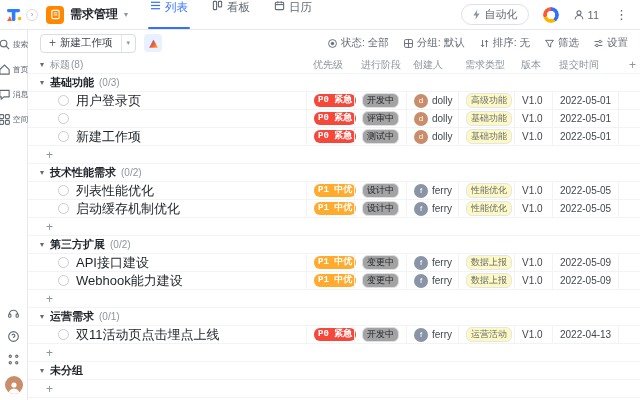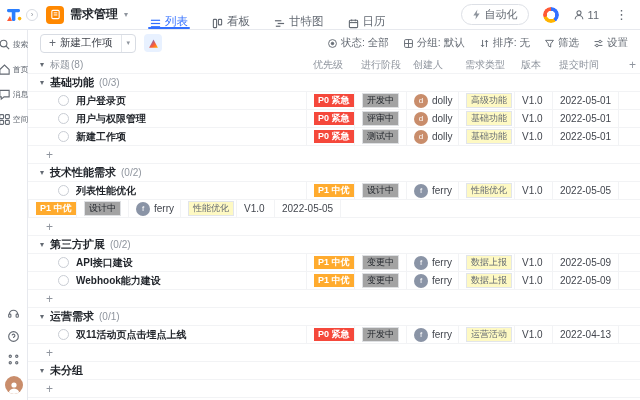--- a/index.html
+++ b/index.html
@@ -10,21 +10,21 @@
   
   .topbar { height:30px; flex:0 0 30px; display:flex; align-items:center;
             border-bottom:1px solid #e7e9ee; padding:0 10px 0 4px; background:#fff; position:relative; z-index:5;}
   .logo { width:20px; height:20px; border-radius:5px; display:flex; align-items:center; justify-content:center; }
   .expander { width:12px; height:12px; border:1px solid #d8dce3; border-radius:50%; color:#8f959e;
               font-size:8px; line-height:10px; text-align:center; margin:0 8px 0 2px; background:#fff; cursor:pointer;}
   .appbadge { width:18px; height:18px; border-radius:4px; background:#ff8800; display:flex; align-items:center; justify-content:center; margin-right:6px;}
   .apptitle { font-size:12px; font-weight:bold; color:#1f2329; margin-right:2px; }
   .caret { color:#8f959e; font-size:8px; margin:0 4px; }
   .tabs { display:flex; align-items:center; margin-left:16px; height:30px; }
-  .tab { display:flex; align-items:flex-end; gap:4px; font-size:11.5px; color:#646a73;
+  .tab { display:flex; align-items:flex-start; gap:4px; font-size:11.5px; color:#646a73;
          padding:0 2px; margin-right:20px; height:29px; position:relative; cursor:pointer; }
   .tab.active { color:#3370ff; }
   .tab.active:after { content:""; position:absolute; left:0; right:0; bottom:0; height:2px; background:#3370ff; border-radius:1px;}
   .tb-right { margin-left:auto; display:flex; align-items:center; gap:14px; }
   .pillbtn { display:flex; align-items:center; gap:4px; border:1px solid #dde0e6; border-radius:11px;
              padding:2px 10px; font-size:11px; color:#646a73; background:#fff; cursor:pointer;}
   .aibot { width:16px; height:16px; border-radius:50%;
            background:conic-gradient(#3370ff 0 40%, #ffb400 40% 70%, #ff5a36 70% 100%);
            -webkit-mask:radial-gradient(circle at 50% 50%, transparent 0 4px, #000 4.5px); 
            mask:radial-gradient(circle at 50% 50%, transparent 0 4px, #000 4.5px); cursor:pointer;}
@@ -55,30 +55,30 @@
            align-items:center; justify-content:center; cursor:pointer;}
   .tools { margin-left:auto; display:flex; align-items:center; gap:14px; }
   .toolitem { display:flex; align-items:center; gap:3px; font-size:10.5px; color:#646a73; cursor:pointer; white-space:nowrap;}
 
   
   .table { flex:1; overflow:hidden; display:flex; flex-direction:column; }
   .trow { display:flex; align-items:center; height:18px; flex:0 0 18px; border-bottom:1px solid #f2f3f5; }
   .c-title { flex:1; min-width:0; display:flex; align-items:center; padding-left:12px; height:100%; }
   .c-fixed { height:100%; display:flex; align-items:center; justify-content:flex-start; padding-left:7px;
              border-left:1px solid #f2f3f5; }
-  .c-priority { width:48px; } .c-status { width:52px; } .c-creator { width:52px; }
+  .c-priority { width:48px;font-family:Liberation Mono, monospace; } .c-status { width:52px; } .c-creator { width:52px; }
   .c-type { width:56px; } .c-version { width:38px; } .c-date { width:66px; } .c-plus { width:22px; justify-content:center;}
   .thead { color:#8f959e; font-size:10px; }
   .thead .c-fixed { border-left:none; }
   .caret2 { font-size:8px; color:#646a73; margin-right:6px; cursor:pointer;}
   .gtitle { font-size:11px; font-weight:bold; color:#1f2329; margin-right:5px;}
   .gcount { font-size:10px; color:#8f959e; }
   .chk { width:11px; height:11px; border:1px solid #c9cdd4; border-radius:50%; margin:0 7px 0 18px; flex:0 0 11px; cursor:pointer; background:#fff;}
-  .ttext { font-size:10px; color:#1f2329; white-space:nowrap; overflow:hidden; text-overflow:ellipsis;font-weight:bold; }
-  .chip { font-size:9px; line-height:1; padding:2px 4px; border-radius:0; white-space:nowrap; }
+  .ttext { font-size:13px; color:#1f2329; white-space:nowrap; overflow:hidden; text-overflow:ellipsis; }
+  .chip { font-size:9px; line-height:1; padding:2px 4px; border-radius:6px; white-space:nowrap; }
   .chip.pr { color:#fff; font-weight:bold; }
   .chip.st { border:1px solid #dee0e3; color:#1f2329; background:#a3a3a3; }
   .chip.ty { border:1px solid #e2e5ea; color:#646a73; background:#fef9c3; }
   .avatar { width:14px; height:14px; border-radius:50%; color:#fff; font-size:8px; display:flex;
             align-items:center; justify-content:center; margin-right:4px; flex:0 0 14px;}
   .cname { font-size:10px; color:#42464e; }
   .vtext,.dtext { font-size:10px; color:#42464e; white-space:nowrap;}
   .addrow { color:#8f959e; font-size:12px; padding-left:18px; cursor:pointer;}
   .plus-h { color:#8f959e; font-size:12px; cursor:pointer; }
   svg { display:block; }
@@ -122,30 +122,20 @@
           <span>
             <svg width="11" height="11" viewBox="0 0 12 12" stroke="currentColor" fill="none" stroke-width="1.2">
               <rect x="1.5" y="1.5" width="3.5" height="9" rx="0.8"></rect>
               <rect x="7" y="1.5" width="3.5" height="6" rx="0.8"></rect>
             </svg>
           </span>
           <span>看板</span>
         </div>
         <div class="tab">
           <span>
-            <svg width="11" height="11" viewBox="0 0 12 12" stroke="currentColor" fill="none" stroke-width="1.3">
-              <line x1="1" y1="3" x2="8" y2="3"></line>
-              <line x1="4" y1="6" x2="11" y2="6"></line>
-              <line x1="2" y1="9" x2="7" y2="9"></line>
-            </svg>
-          </span>
-          <span>甘特图</span>
-        </div>
-        <div class="tab">
-          <span>
             <svg width="11" height="11" viewBox="0 0 12 12" stroke="currentColor" fill="none" stroke-width="1.2">
               <rect x="1.5" y="2.5" width="9" height="8" rx="1"></rect>
               <line x1="1.5" y1="5" x2="10.5" y2="5"></line>
               <line x1="4" y1="1.5" x2="4" y2="3.5"></line>
               <line x1="8" y1="1.5" x2="8" y2="3.5"></line>
             </svg>
           </span>
           <span>日历</span>
         </div>
       </div>
@@ -361,21 +351,20 @@
                 <span class="vtext">V1.0</span>
               </div>
               <div class="c-fixed c-date">
                 <span class="dtext">2022-05-01</span>
               </div>
               <div class="c-fixed c-plus"></div>
             </div>
             <div class="trow">
               <div class="c-title">
                 <span class="chk"></span>
-                <span class="ttext">用户与权限管理</span>
               </div>
               <div class="c-fixed c-priority">
                 <span class="chip pr" style="background: rgb(245, 72, 59);">P0 紧急</span>
               </div>
               <div class="c-fixed c-status">
                 <span class="chip st">评审中</span>
               </div>
               <div class="c-fixed c-creator">
                 <span class="avatar" style="background: rgb(201, 141, 107);">d</span>
                 <span class="cname">dolly</span>
@@ -447,20 +436,24 @@
               </div>
               <div class="c-fixed c-version">
                 <span class="vtext">V1.0</span>
               </div>
               <div class="c-fixed c-date">
                 <span class="dtext">2022-05-05</span>
               </div>
               <div class="c-fixed c-plus"></div>
             </div>
             <div class="trow">
+              <div class="c-title">
+                <span class="chk"></span>
+                <span class="ttext">启动缓存机制优化</span>
+              </div>
               <div class="c-fixed c-priority">
                 <span class="chip pr" style="background: rgb(255, 171, 46);">P1 中优</span>
               </div>
               <div class="c-fixed c-status">
                 <span class="chip st">设计中</span>
               </div>
               <div class="c-fixed c-creator">
                 <span class="avatar" style="background: rgb(138, 148, 166);">f</span>
                 <span class="cname">ferry</span>
               </div>

